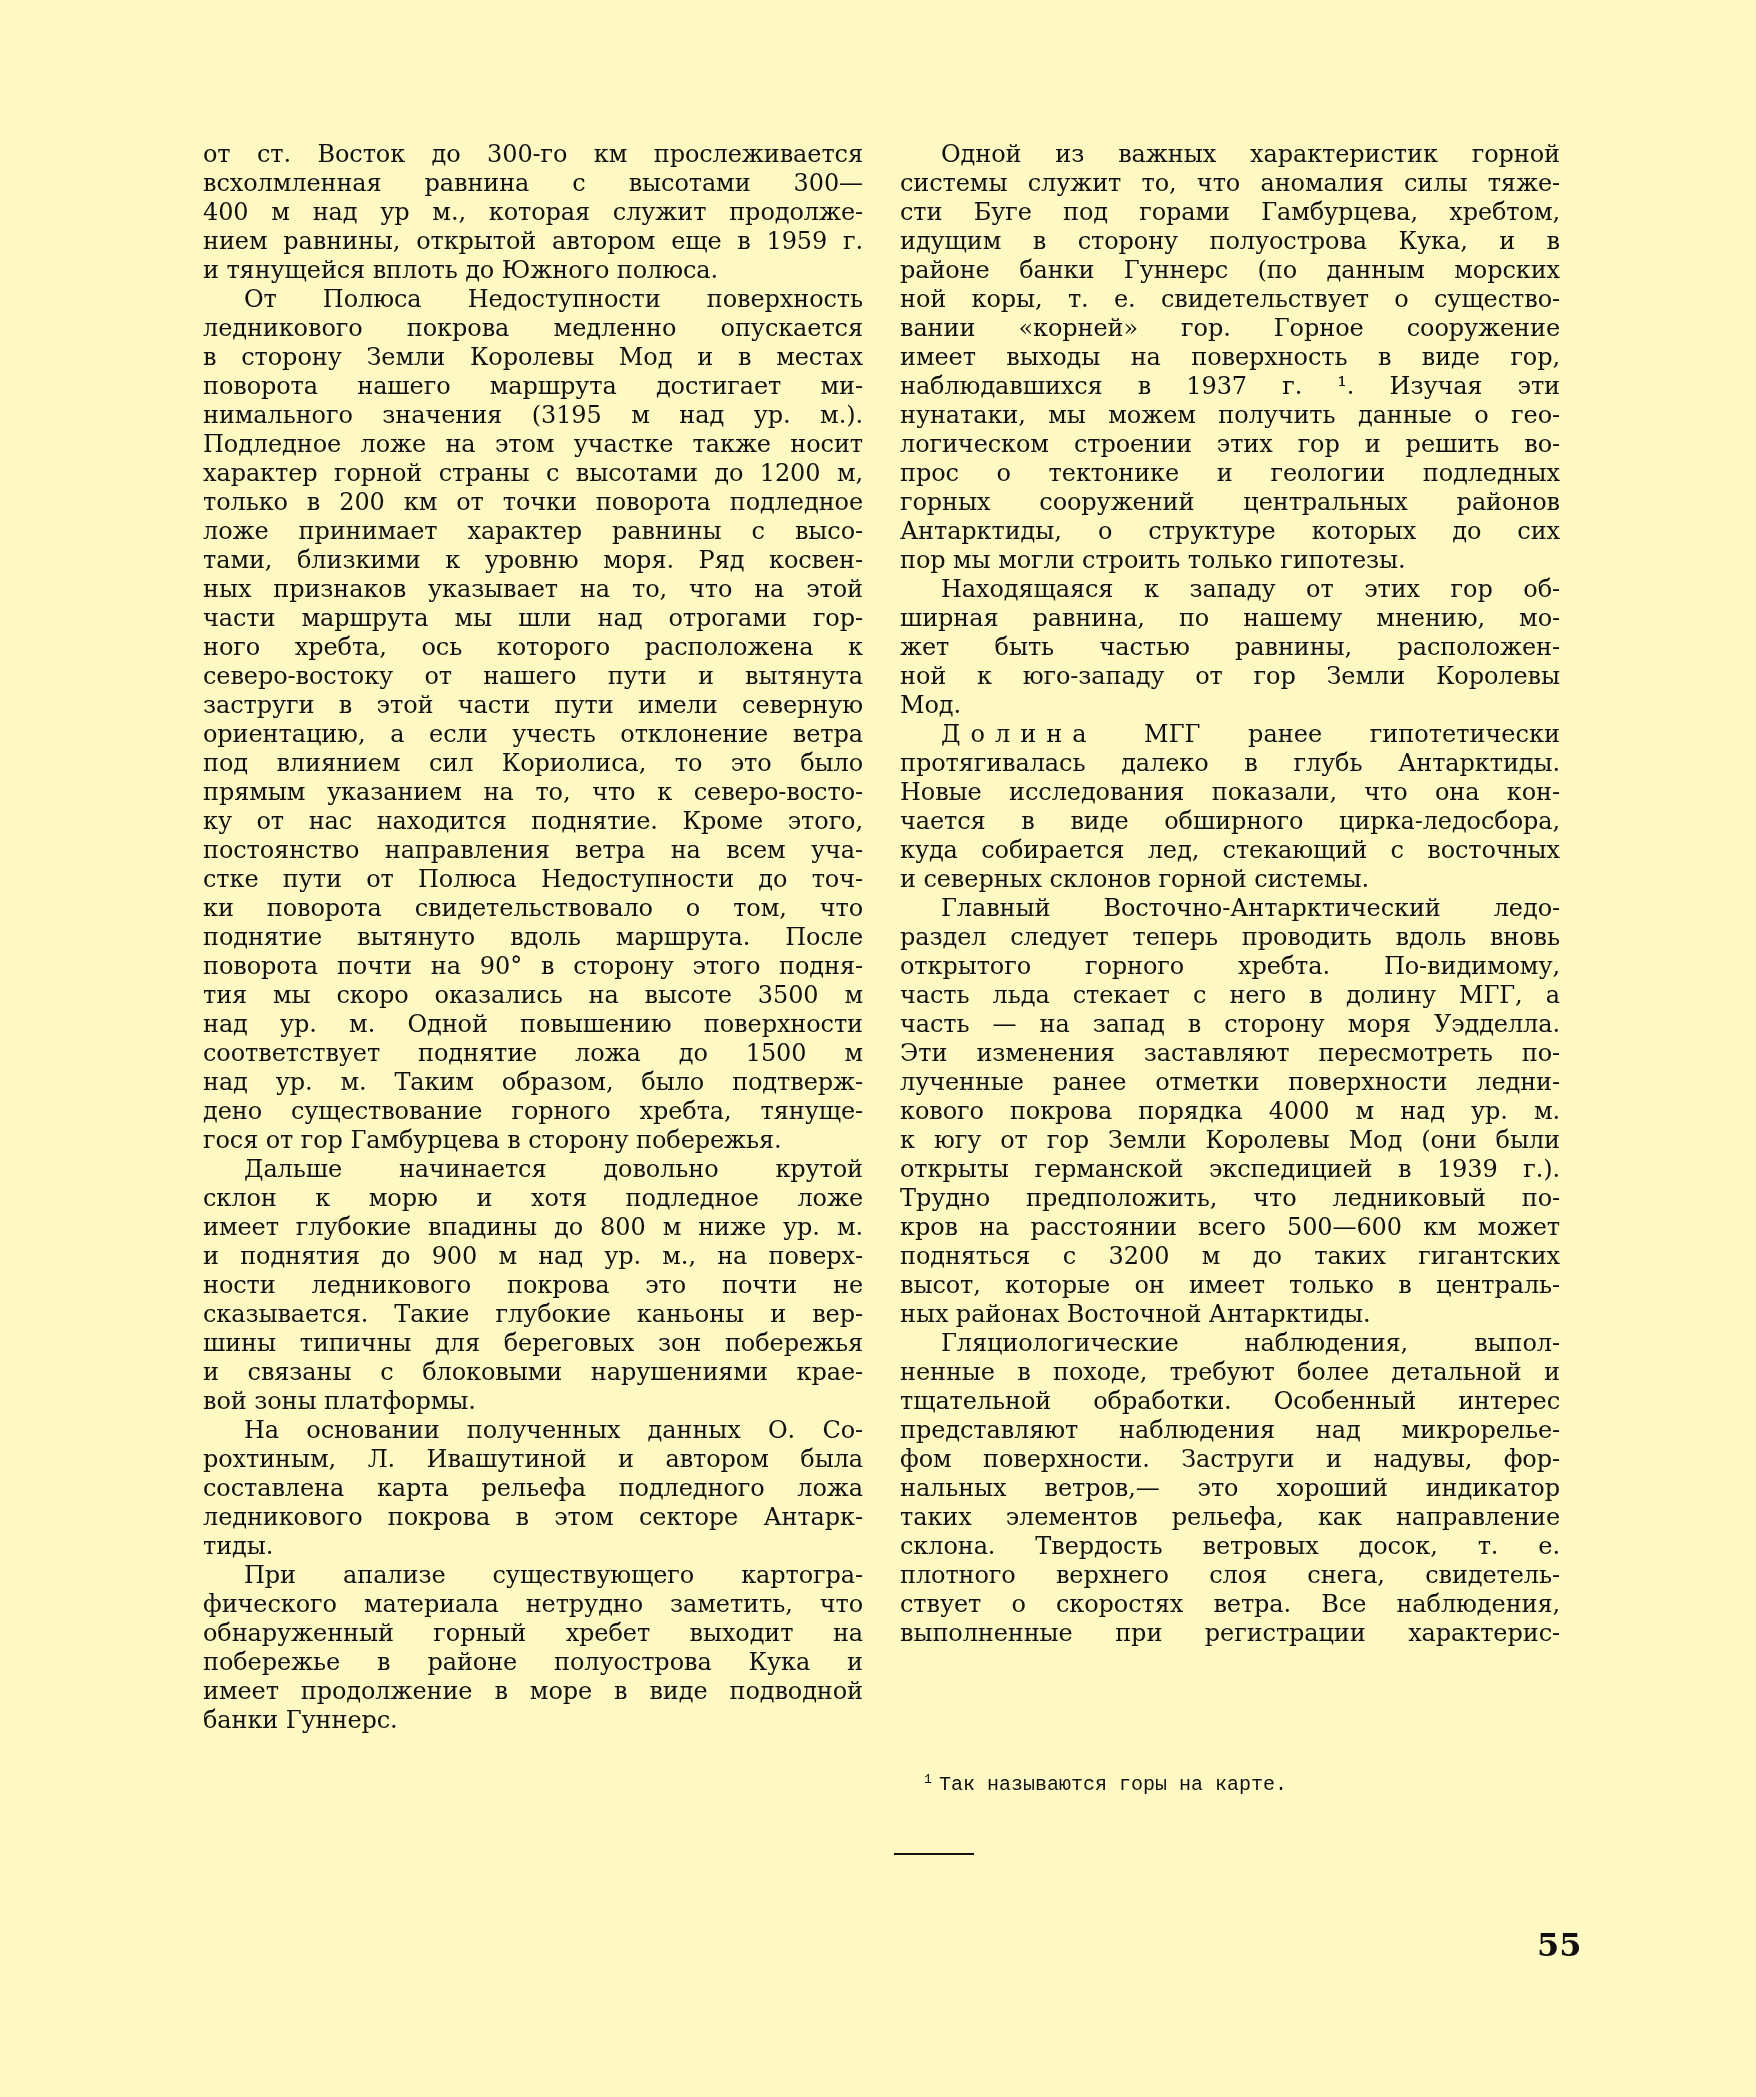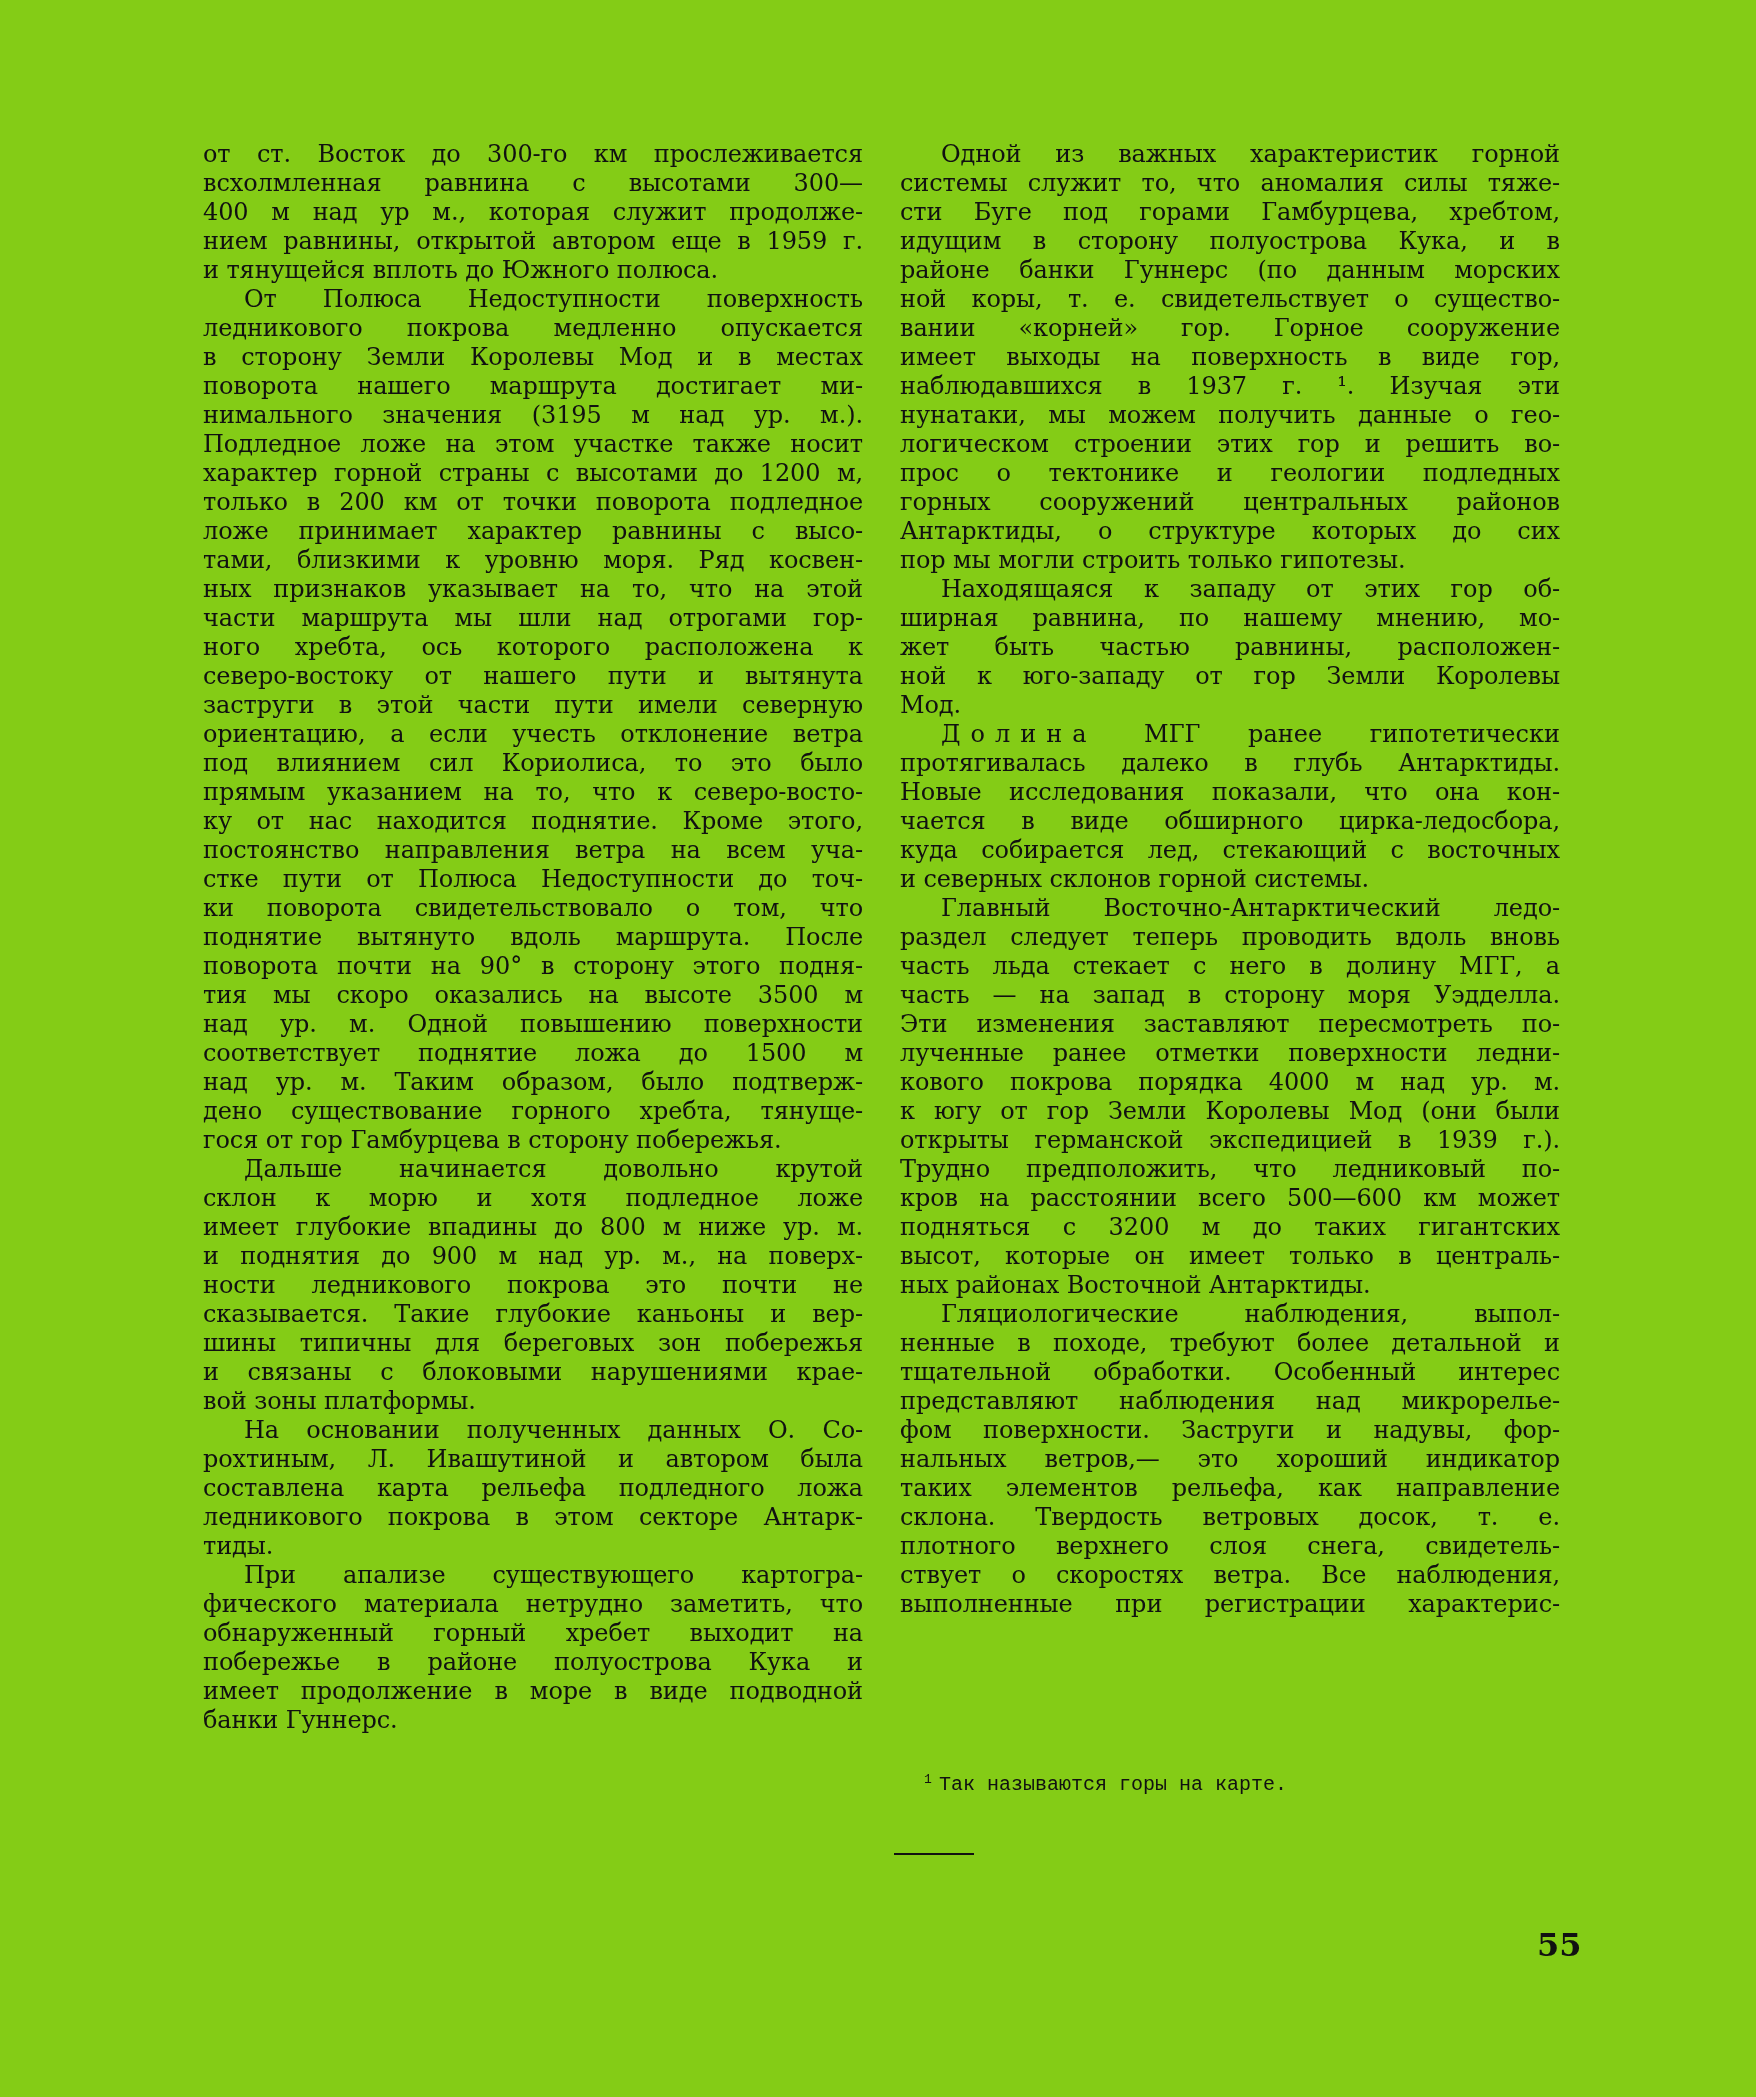--- a/index.html
+++ b/index.html
@@ -1,17 +1,17 @@
 <!DOCTYPE html>
 <html style="font-size:11.4px"><head>
 <meta charset="utf-8">
 <style>
   html, body { margin: 0; padding: 0; background: #ffffff; }
   body { width: 1757px; height: 2097px; position: relative; overflow: hidden; }
-  .page { position: absolute; left: 0; top: 0; width: 1757px; height: 2097px; background: #84cc16; }
+  .page { position: absolute; left: 0; top: 0; width: 1757px; height: 2097px; background: #fef9c3; }
   .col { position: absolute; top: 140px; width: 660px; }
   .col.left { left: 203px; }
   .col.right { left: 900px; }
   .line {
     display: block;
     height: 29px;
     line-height: 29px;
     font-family: "DejaVu Serif", serif;
     font-size: 24px;
     color: #111;
@@ -112,20 +112,21 @@
       <div class="line">ной к юго-западу от гор Земли Королевы</div>
       <div class="line last">Мод.</div>
       <div class="line indent" style="letter-spacing: 0px;"><span style="letter-spacing: 10px;">Долина</span> МГГ ранее гипотетически</div>
       <div class="line">протягивалась далеко в глубь Антарктиды.</div>
       <div class="line">Новые исследования показали, что она кон-</div>
       <div class="line">чается в виде обширного цирка-ледосбора,</div>
       <div class="line">куда собирается лед, стекающий с восточных</div>
       <div class="line last">и северных склонов горной системы.</div>
       <div class="line indent">Главный Восточно-Антарктический ледо-</div>
       <div class="line">раздел следует теперь проводить вдоль вновь</div>
+      <div class="line">открытого горного хребта. По-видимому,</div>
       <div class="line">часть льда стекает с него в долину МГГ, а</div>
       <div class="line">часть — на запад в сторону моря Уэдделла.</div>
       <div class="line">Эти изменения заставляют пересмотреть по-</div>
       <div class="line">лученные ранее отметки поверхности ледни-</div>
       <div class="line">кового покрова порядка 4000 м над ур. м.</div>
       <div class="line">к югу от гор Земли Королевы Мод (они были</div>
       <div class="line">открыты германской экспедицией в 1939 г.).</div>
       <div class="line">Трудно предположить, что ледниковый по-</div>
       <div class="line">кров на расстоянии всего 500—600 км может</div>
       <div class="line">подняться с 3200 м до таких гигантских</div>

